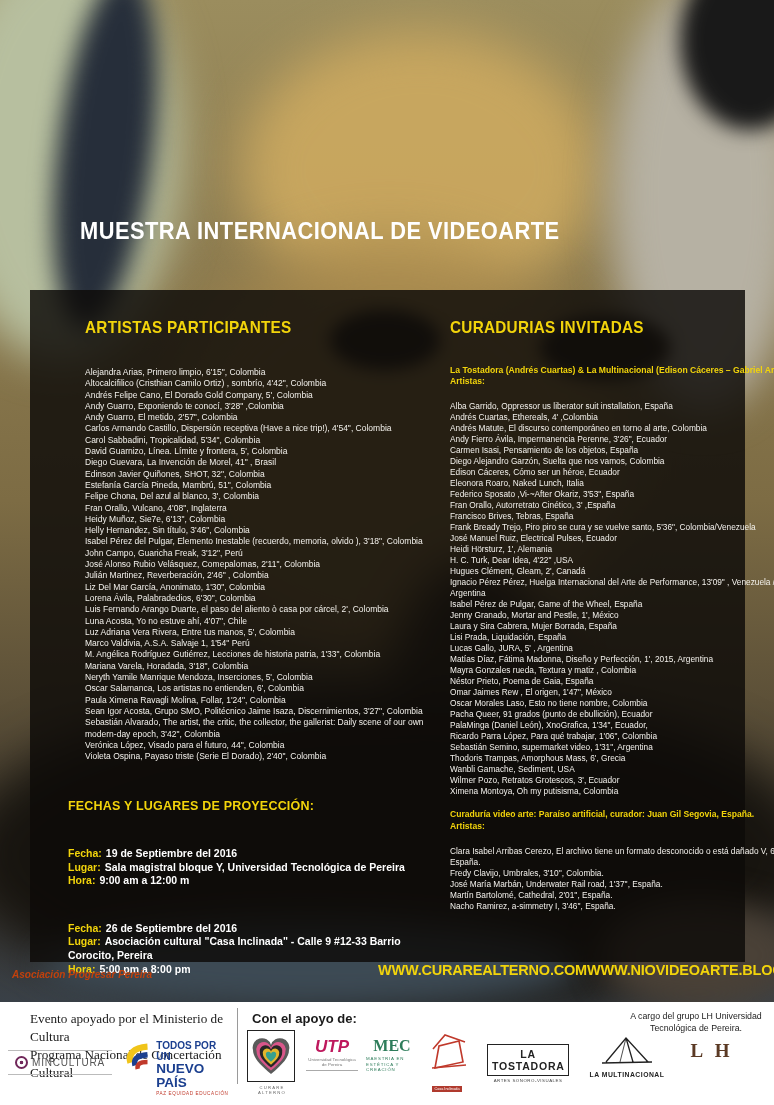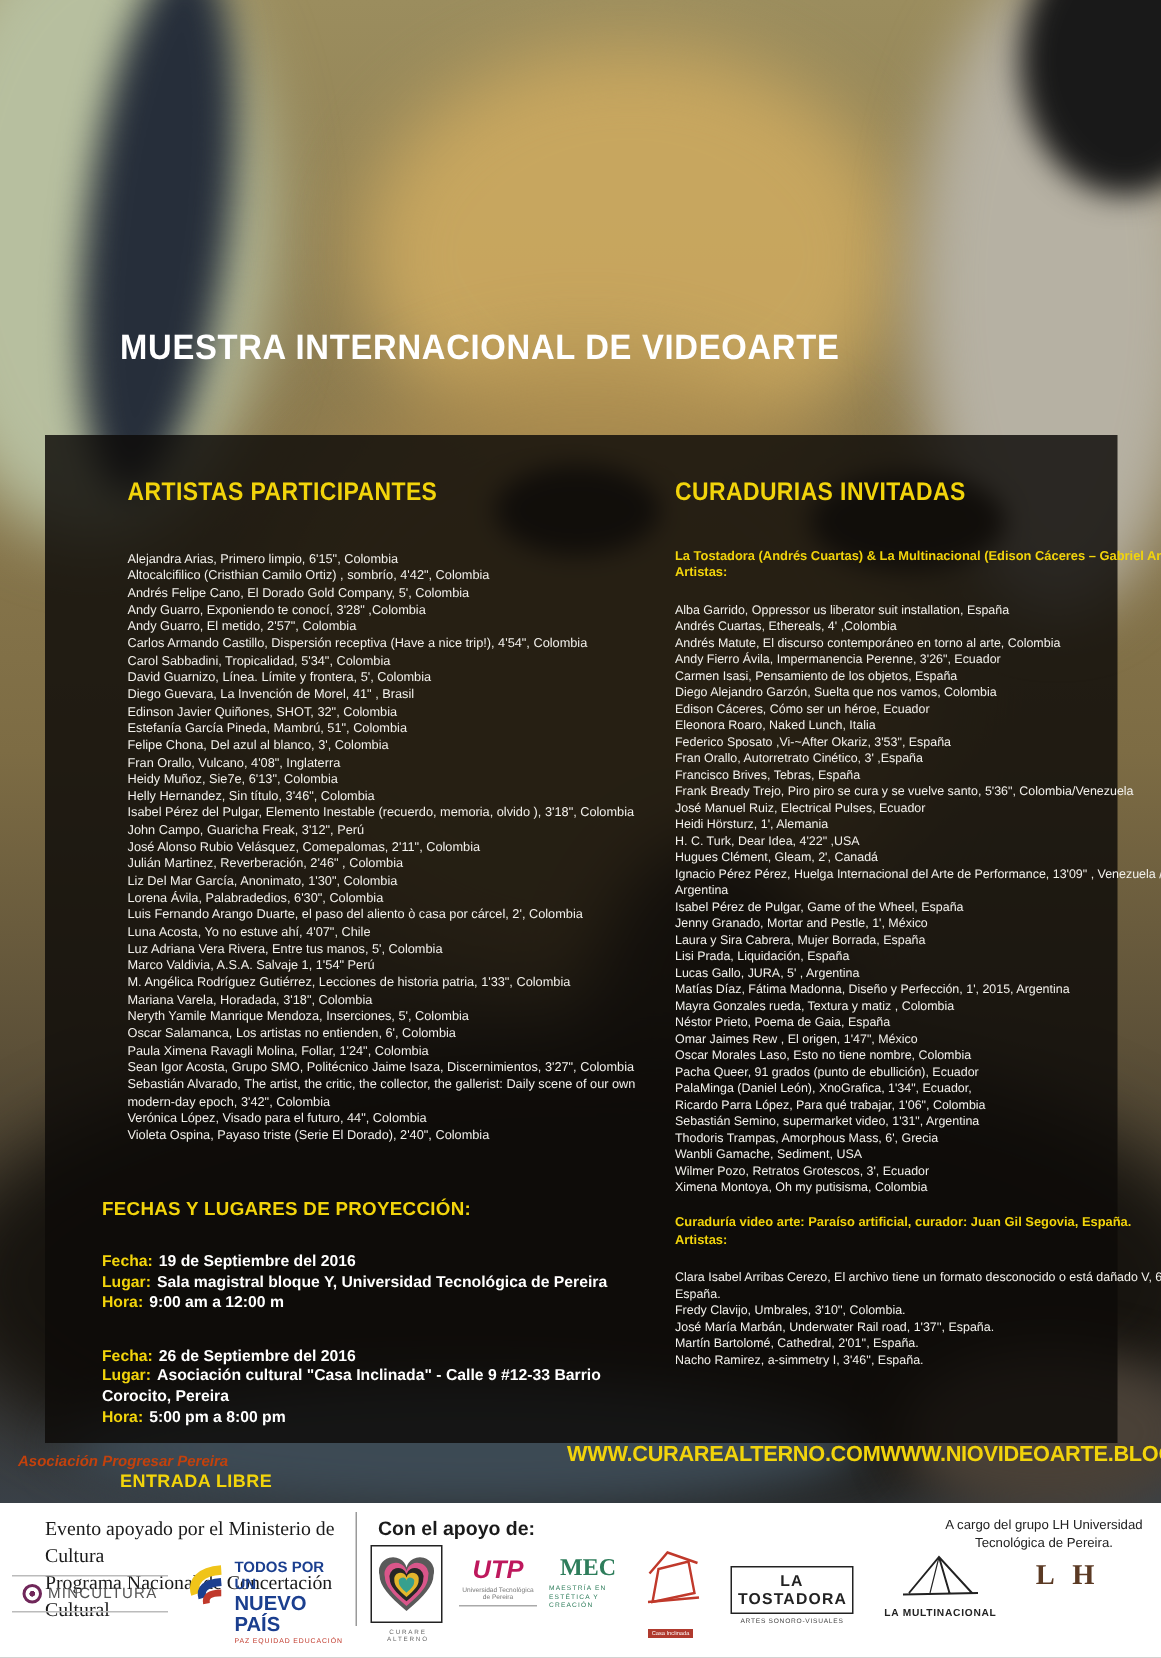--- a/index.html
+++ b/index.html
@@ -43,21 +43,21 @@
   .col-right .entry{font-size:8.3px;line-height:11px;}
   .yellow-line{font-size:8.6px;line-height:11.2px;color:#F2D40B;font-weight:700;}
   .col-right .intro-block{margin-top:27px;white-space:nowrap;}
   .col-right .entry-list{margin-top:14px;}
   .col-right .curatorship2{margin-top:12px;}
   .col-right .entry-list2{margin-top:14px;}
 
   
   .schedule{position:absolute;left:68px;top:799px;width:370px;}
   .schedule-heading{font-size:12.5px;font-weight:700;color:#F2D40B;letter-spacing:0.2px;}
-  .event{margin-top:22px;}
+  .event{margin-top:34px;}
   .event-row{font-size:10.5px;line-height:13.6px;font-weight:700;color:#fff;}
   .event-row .lbl{color:#F2D40B;margin-right:4px;}
   .free-entry{margin-top:28px;font-size:12px;font-weight:700;color:#F2D40B;letter-spacing:0.3px;padding-left:12px;}
 
   
   .association{position:absolute;left:12px;top:969px;font-size:10px;font-weight:700;
                font-style:italic;color:#c2410c;}
   .urls{position:absolute;left:378px;right:8px;top:962px;display:flex;justify-content:space-between;}
   .url{font-size:14.5px;font-weight:700;color:#F2D40B;letter-spacing:-0.2px;}
 

